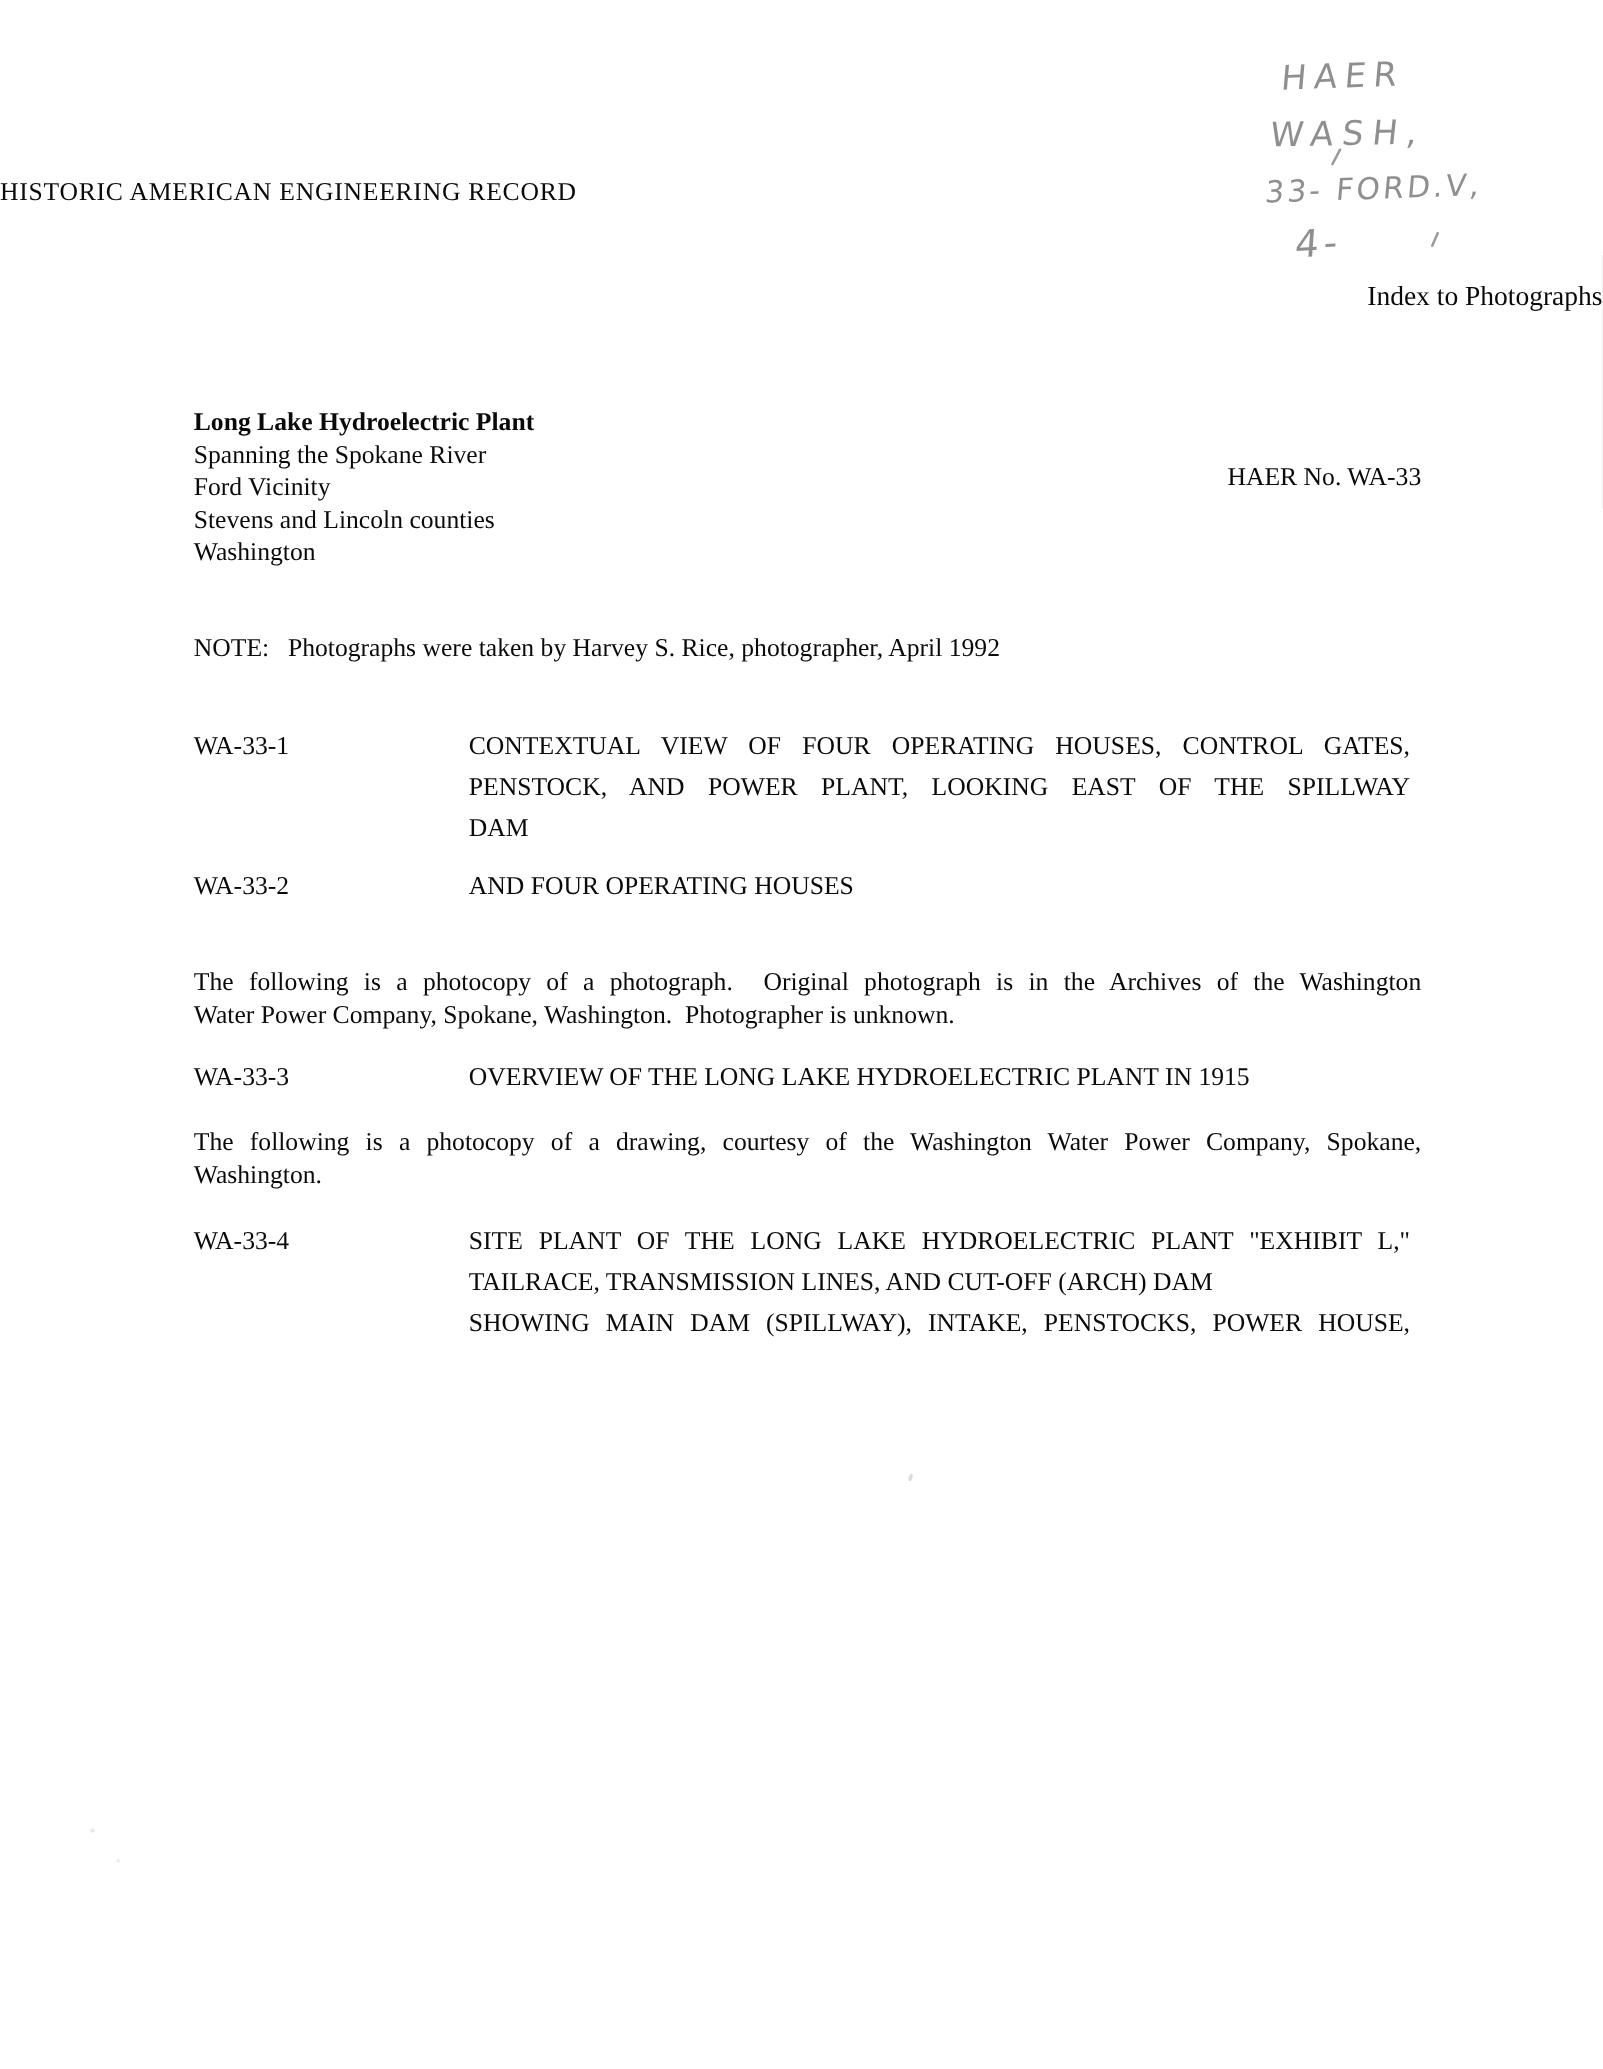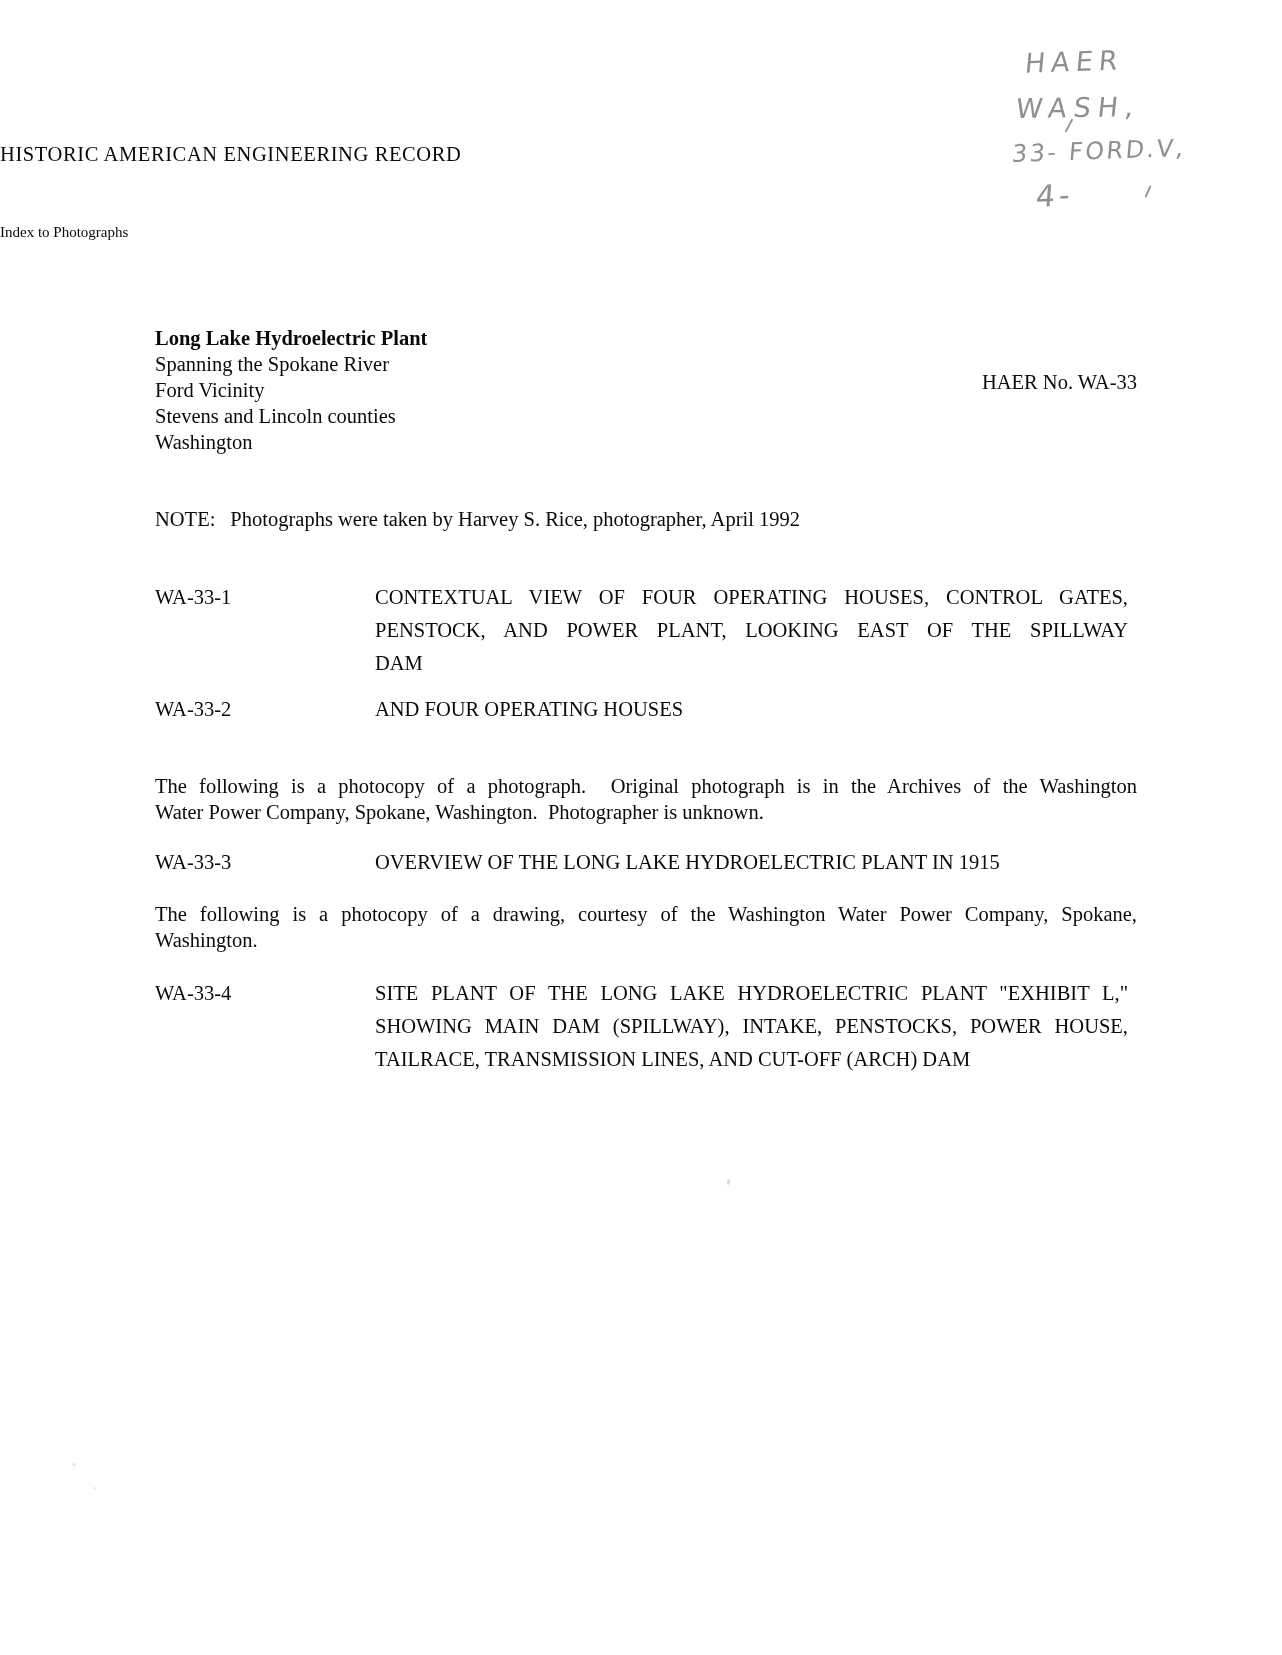--- a/index.html
+++ b/index.html
@@ -14,21 +14,21 @@
   }
 
   
   .title {
     position:absolute; top:143px; left:0; width:100%;
     text-align:left; font-size:20.5px; letter-spacing:0.6px;
     white-space:pre;
   }
   .subtitle {
     position:absolute; top:224px; left:0; width:100%;
-    text-align:left; font-size:15px;
+    text-align:right; font-size:22px;
   }
 
   
   .property {
     position:absolute; top:325px; left:155px;
     font-size:20.5px; line-height:26px;
   }
   .prop-name { font-weight:bold;text-align:right; }
 
   .haer-no {
@@ -149,22 +149,22 @@
 
   <div class="para" style="top:901px">
     <div class="pline full">The following is a photocopy of a drawing, courtesy of the Washington Water Power Company, Spokane,</div>
     <div class="pline">Washington.</div>
   </div>
 
   <div class="entry" style="top:977px">
     <div class="entry-id">WA-33-4</div>
     <div class="entry-desc">
       <div class="dline full">SITE PLANT OF THE LONG LAKE HYDROELECTRIC PLANT "EXHIBIT L,"</div>
+      <div class="dline">TAILRACE, TRANSMISSION LINES, AND CUT-OFF (ARCH) DAM</div>
       <div class="dline full">SHOWING MAIN DAM (SPILLWAY), INTAKE, PENSTOCKS, POWER HOUSE,</div>
-      <div class="dline">TAILRACE, TRANSMISSION LINES, AND CUT-OFF (ARCH) DAM</div>
     </div>
   </div>
 
   <div class="speck speck1"></div>
   <div class="speck speck2"></div>
   <div class="speck speck3"></div>
 
 </div>
 
 </body></html>

